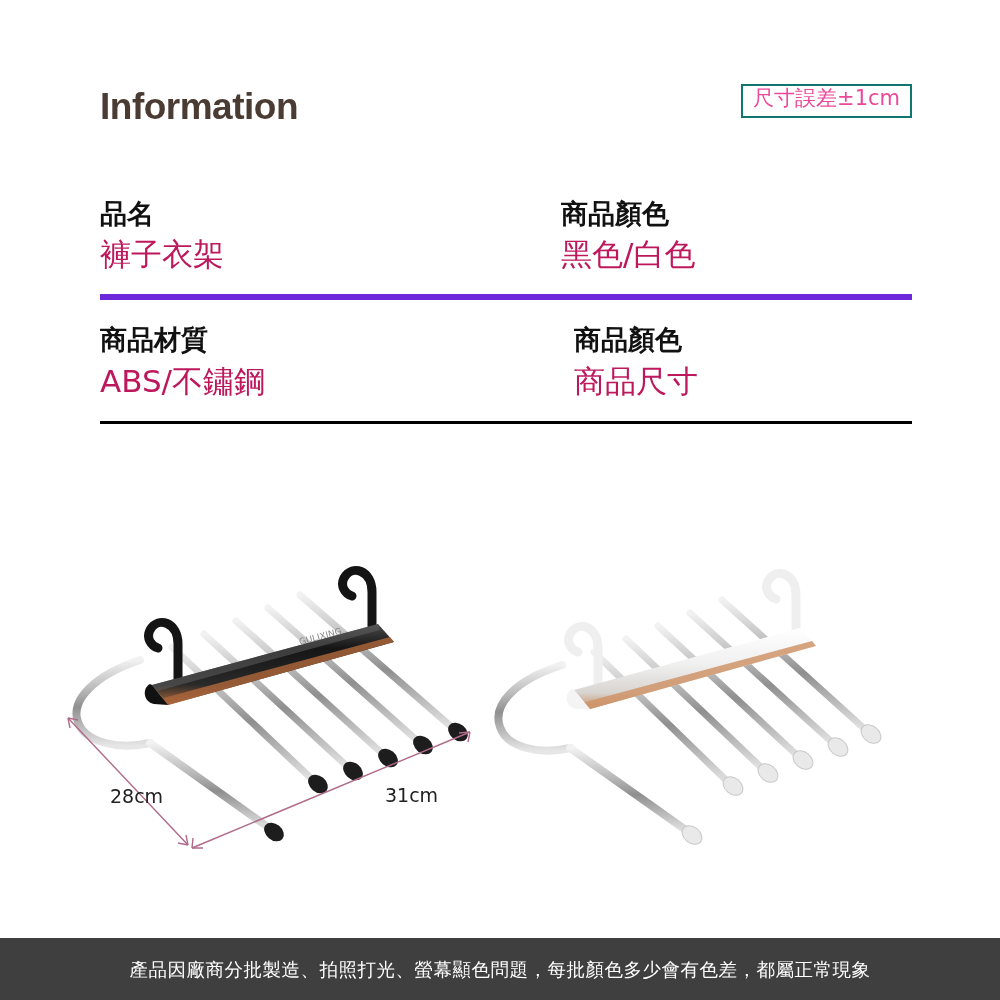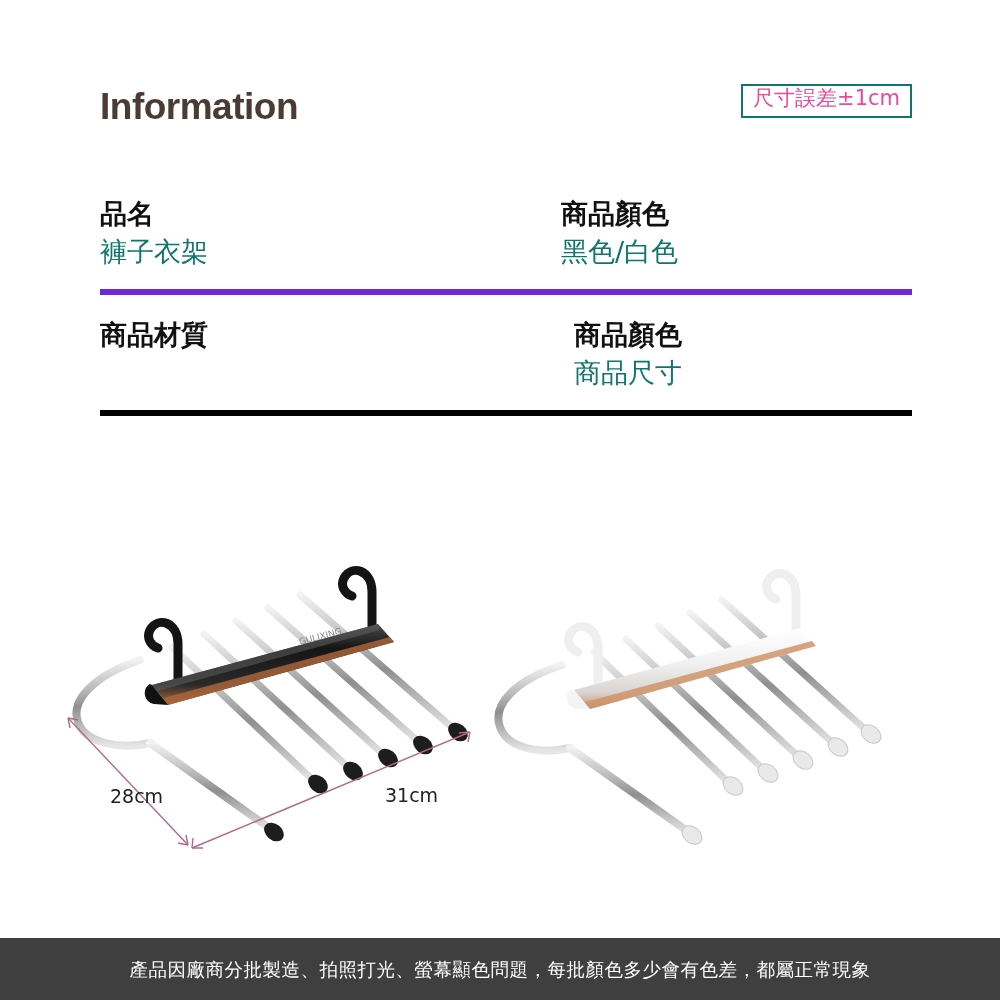--- a/index.html
+++ b/index.html
@@ -59,40 +59,40 @@
     top: 196px;
     width: 812px;
   }
   .spec-row {
     display: flex;
     border-bottom: 6px solid #6d28d9;
     padding-bottom: 18px;
     margin-bottom: 22px;
   }
   .spec-row.last {
-    border-bottom: 6px solid #000000;
+    border-bottom: 3px solid #000000;
     gap: 28px;
   }
   .spec-cell {
     width: 50%;
     box-sizing: border-box;
   }
   .spec-cell.right {
     padding-left: 55px;
   }
   .spec-label {
     font-size: 27px;
     font-weight: bold;
     color: #111;
     line-height: 1.35;
     font-family: "DejaVu Sans", sans-serif;
   }
   .spec-value {
-    font-size: 27px;
-    color: #0f766e;
+    font-size: 31px;
+    color: #be185d;
     line-height: 1.35;
     margin-top: 2px;
     font-family: "DejaVu Sans", sans-serif;
   }
 
   
   .product-area {
     position: absolute;
     left: 0;
     top: 500px;
@@ -149,20 +149,21 @@
       </div>
       <div class="spec-cell right">
         <div class="spec-label">商品顏色</div>
         <div class="spec-value">黑色/白色</div>
       </div>
     </div>
 
     <div class="spec-row last">
       <div class="spec-cell">
         <div class="spec-label">商品材質</div>
+        <div class="spec-value">ABS/不鏽鋼</div>
       </div>
       <div class="spec-cell right">
         <div class="spec-label">商品顏色</div>
         <div class="spec-value">商品尺寸</div>
       </div>
     </div>
 
   </div>
 
   <div class="product-area">

